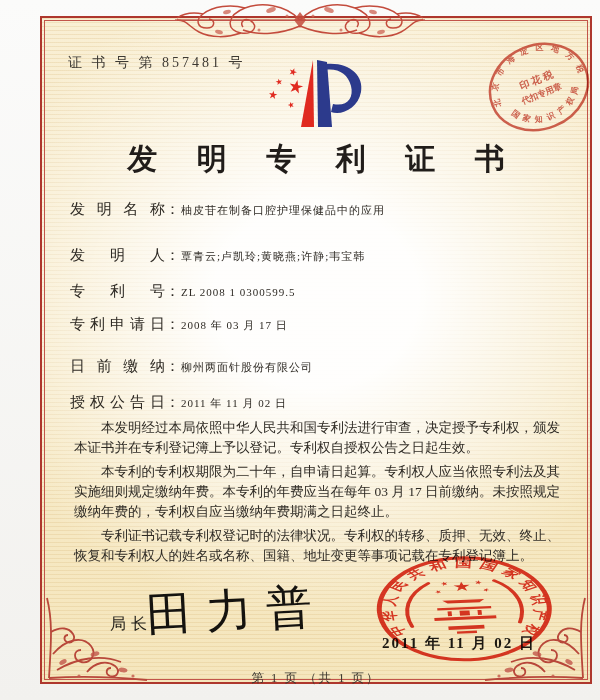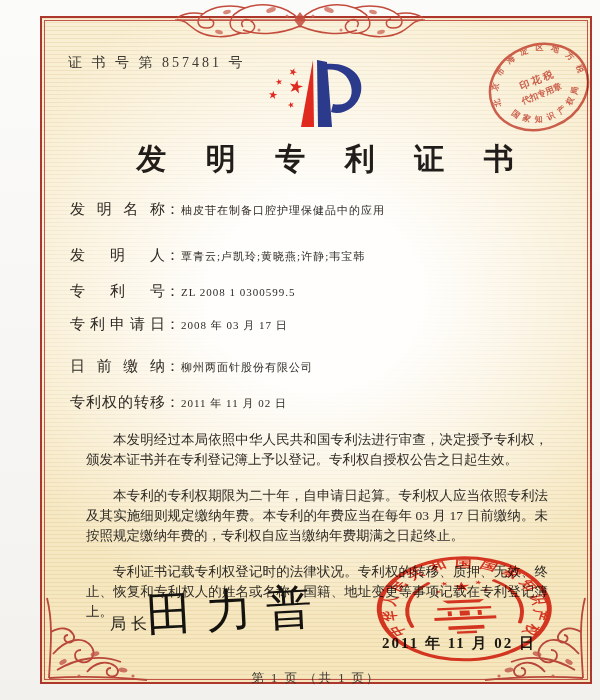--- a/index.html
+++ b/index.html
@@ -24,31 +24,31 @@
   .sheet::before{
     content:"";position:absolute;inset:2px;border:1px solid #c2544a;pointer-events:none;
   }
 
   .cert-no{position:absolute;left:26px;top:36px;font-size:14px;letter-spacing:3px;color:#3d3933;}
 
   .logo{position:absolute;left:212px;top:34px;width:128px;height:82px;}
 
   .title{
     position:absolute;left:0;top:121px;width:100%;text-align:center;
-    font-size:30px;font-weight:bold;color:#211d1a;letter-spacing:16px;text-indent:16px;margin-left:9px;
+    font-size:30px;font-weight:bold;color:#211d1a;letter-spacing:16px;text-indent:16px;
   }
 
   .frow{position:absolute;left:28px;right:20px;white-space:nowrap;color:#2e2a24;}
   .flabel{display:inline-block;width:95px;text-align:justify;text-align-last:justify;font-size:15px;vertical-align:baseline;}
   .fcolon{font-size:15px;}
   .fvalue{font-size:11px;margin-left:1px;letter-spacing:1px;}
   .frow1{top:182px}.frow2{top:228px}.frow3{top:264px}.frow4{top:297px}.frow5{top:339px}.frow6{top:375px}
 
   .paras{position:absolute;left:28px;right:26px;top:396px;font-size:13.5px;line-height:20px;text-align:justify;color:#2f2b25;}
-  .paras p{margin:16px;text-indent:2em;}
+  .paras p{margin:4px;text-indent:2em;}
 
   .sig-role{position:absolute;left:68px;top:596px;font-size:16px;letter-spacing:5px;color:#23201b;}
   .sig-name{
     position:absolute;left:104px;top:562px;font-size:46px;letter-spacing:14px;color:#15130f;
     transform:rotate(-3deg);font-weight:400;
   }
 
   .seal{
     position:absolute;left:326px;top:537px;width:180px;height:180px;
     transform:scaleY(.60) rotate(-4deg);transform-origin:50% 0%;
@@ -102,21 +102,21 @@
     <div class="frow frow3">
       <span class="flabel">专利号</span><span class="fcolon">：</span><span class="fvalue">ZL 2008 1 0300599.5</span>
     </div>
     <div class="frow frow4">
       <span class="flabel">专利申请日</span><span class="fcolon">：</span><span class="fvalue">2008 年 03 月 17 日</span>
     </div>
     <div class="frow frow5">
       <span class="flabel">日前缴纳</span><span class="fcolon">：</span><span class="fvalue">柳州两面针股份有限公司</span>
     </div>
     <div class="frow frow6">
-      <span class="flabel">专利权的转移</span><span class="fcolon">：</span><span class="fvalue">2011 年 11 月 02 日</span>
+      <span class="flabel">授权公告日</span><span class="fcolon">：</span><span class="fvalue">2011 年 11 月 02 日</span>
     </div>
 
     <div class="paras">
       <p>本发明经过本局依照中华人民共和国专利法进行审查，决定授予专利权，颁发本证书并在专利登记簿上予以登记。专利权自授权公告之日起生效。</p>
       <p>本专利的专利权期限为二十年，自申请日起算。专利权人应当依照专利法及其实施细则规定缴纳年费。本专利的年费应当在每年 03 月 17 日前缴纳。未按照规定缴纳年费的，专利权自应当缴纳年费期满之日起终止。</p>
       <p>专利证书记载专利权登记时的法律状况。专利权的转移、质押、无效、终止、恢复和专利权人的姓名或名称、国籍、地址变更等事项记载在专利登记簿上。</p>
     </div>
 
     <div class="sig-role">局长</div>
     <div class="sig-name">田力普</div>

